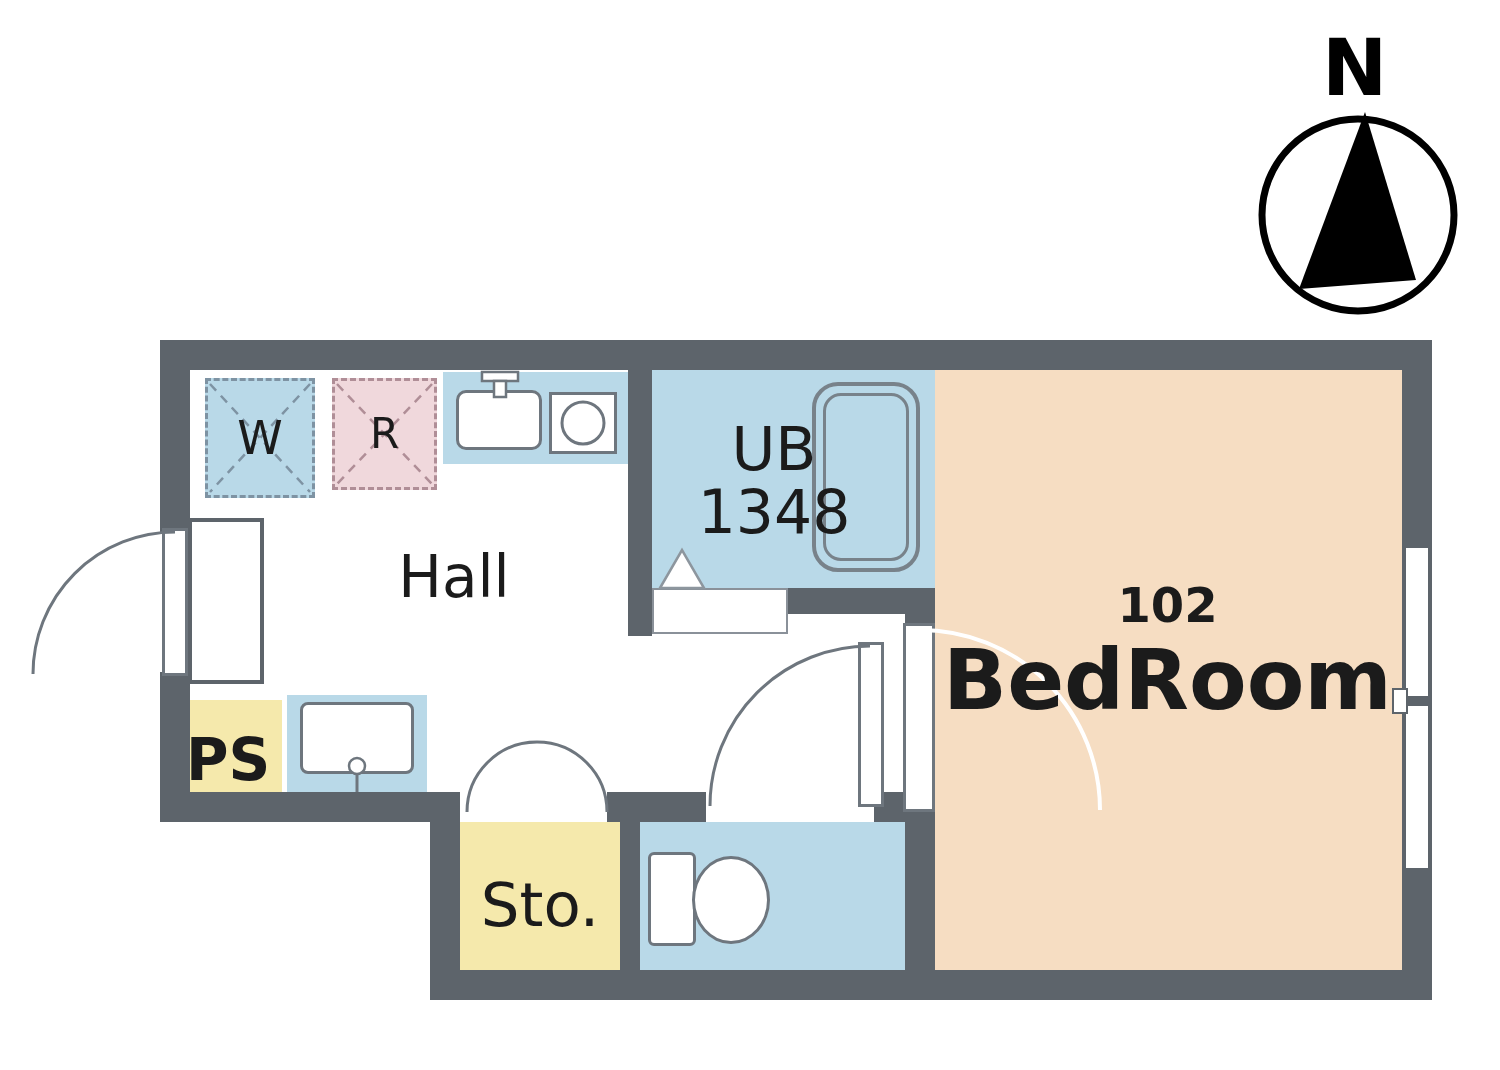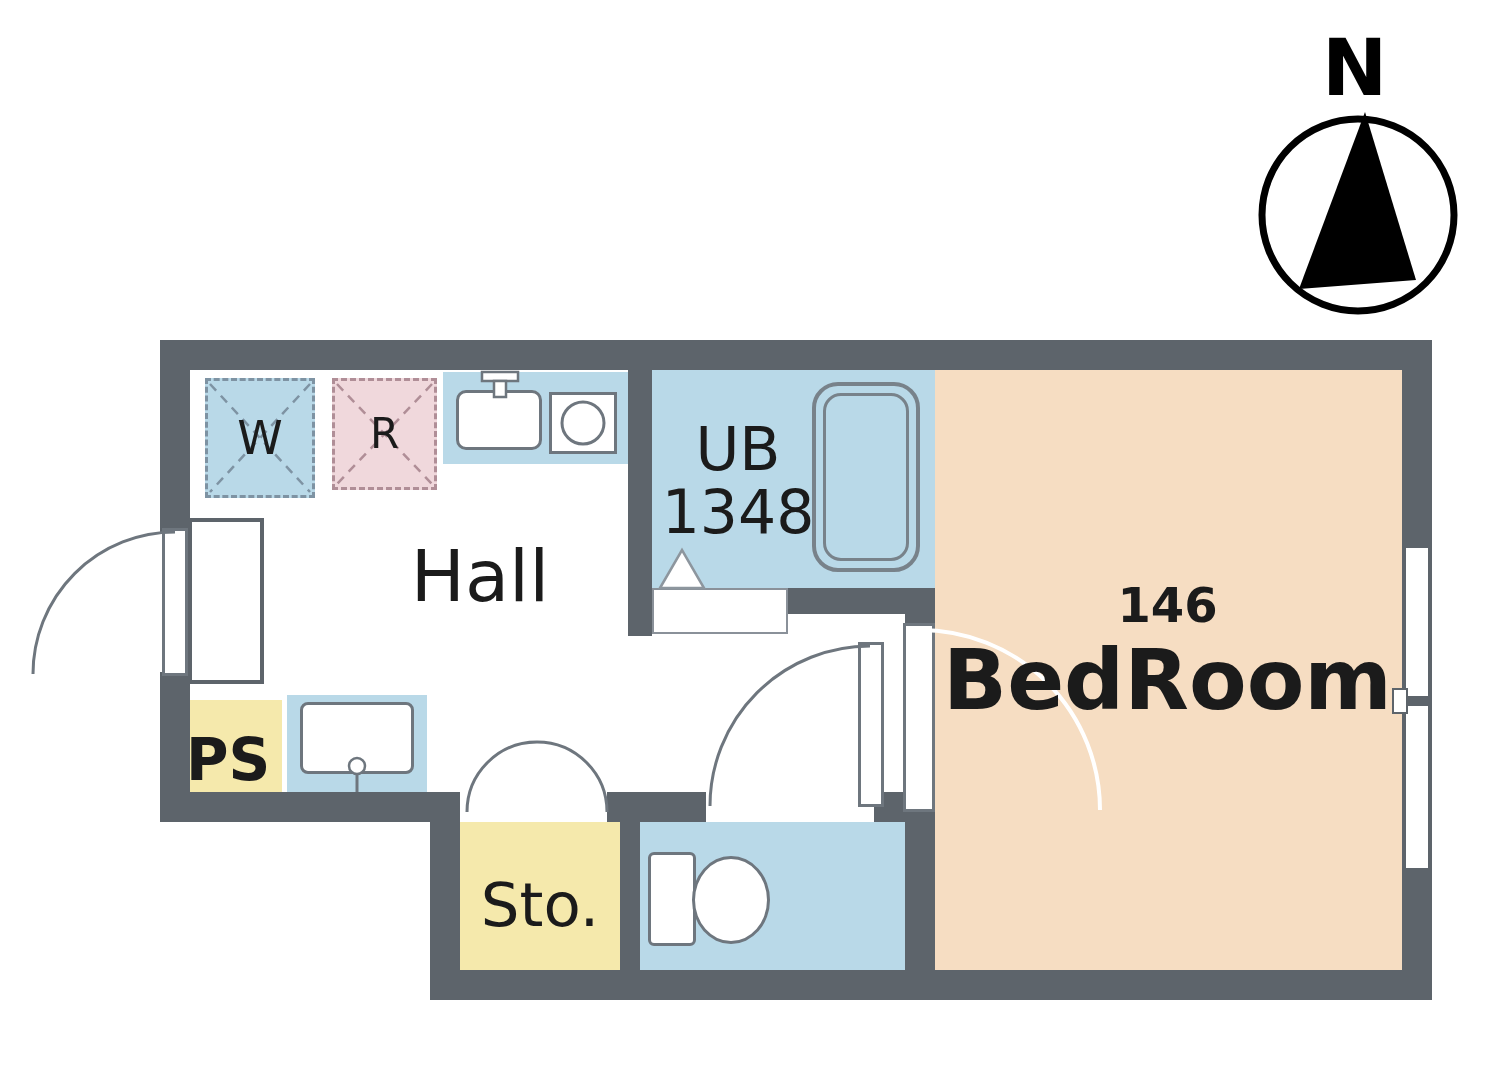--- a/index.html
+++ b/index.html
@@ -119,29 +119,29 @@
       <circle cx="1358" cy="215" r="96" fill="none" stroke="#000000" stroke-width="7"></circle>
       <polygon points="1365,112 1299,289 1416,280" fill="#000000"></polygon>
     </g>
   </svg>
 
   <div class="abs label" style="left:1322px;top:28px;font-size:78px;font-weight:bold;color:#000;">N</div>
 
   <div class="abs label center" style="left:205px;top:378px;width:110px;height:120px;font-size:46px;">W</div>
   <div class="abs label center" style="left:332px;top:378px;width:105px;height:112px;font-size:42px;">R</div>
 
-  <div class="abs label center" style="left:410px;top:542px;width:140px;height:70px;font-size:72px;">Hall</div>
+  <div class="abs label center" style="left:384px;top:542px;width:140px;height:70px;font-size:58px;">Hall</div>
 
-  <div class="abs label" style="left:648px;top:418px;width:180px;text-align:center;font-size:60px;">
+  <div class="abs label" style="left:684px;top:418px;width:180px;text-align:center;font-size:60px;">
     <div>UB</div>
     <div>1348</div>
   </div>
 
   <div class="abs label" style="left:940px;top:580px;width:455px;text-align:center;">
-    <div style="font-size:48px;font-weight:bold;margin-bottom:6px;">146</div>
+    <div style="font-size:48px;font-weight:bold;margin-bottom:6px;">102</div>
     <div style="font-size:84px;font-weight:bold;">BedRoom</div>
   </div>
 
   <div class="abs label" style="left:186px;top:730px;font-size:58px;font-weight:bold;">PS</div>
 
   <div class="abs label center" style="left:462px;top:872px;width:156px;height:66px;font-size:61px;">Sto.</div>
 
 
 </div>
 

